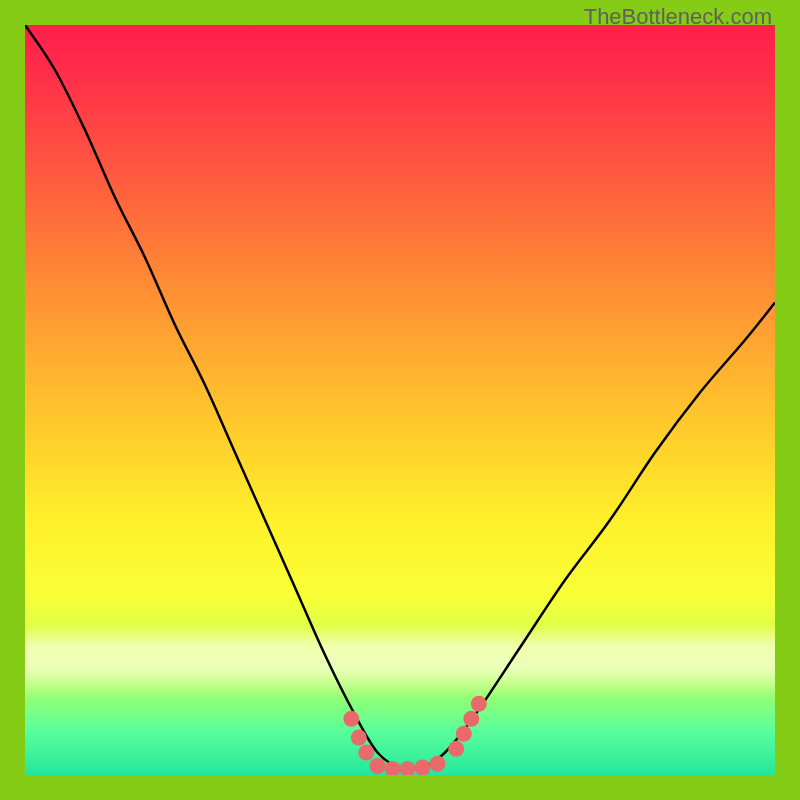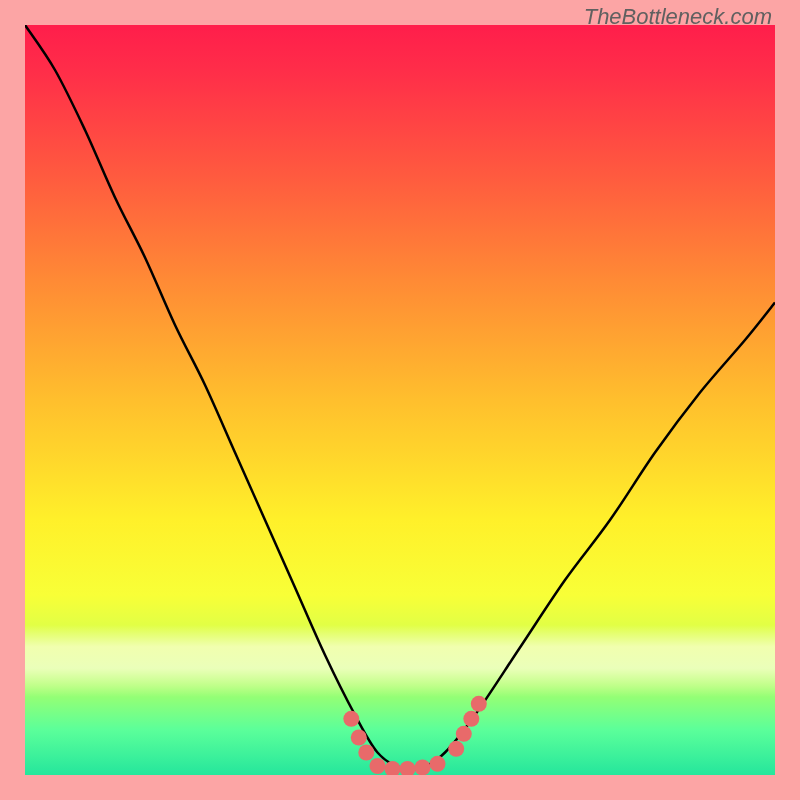--- a/index.html
+++ b/index.html
@@ -1,16 +1,16 @@
 <!DOCTYPE html>
 <html><head>
 <meta charset="utf-8">
 <style>
   html,body{margin:0;padding:0;width:800px;height:800px;overflow:hidden;background:#000;}
-  .frame{position:absolute;left:0;top:0;width:800px;height:800px;background:#fca5a5;font-style:italic;}
+  .frame{position:absolute;left:0;top:0;width:800px;height:800px;background:#84cc16;}
   .plot{position:absolute;left:25px;top:25px;width:750px;height:750px;overflow:hidden;}
   
   .grad{position:absolute;left:0;top:0;width:750px;height:750px;
     background:linear-gradient(to bottom,
       #ff1e4b 0%,
       #ff2d49 6%,
       #ff5a3f 20%,
       #ff8a35 34%,
       #ffbf2d 50%,
       #fff02a 66%,

